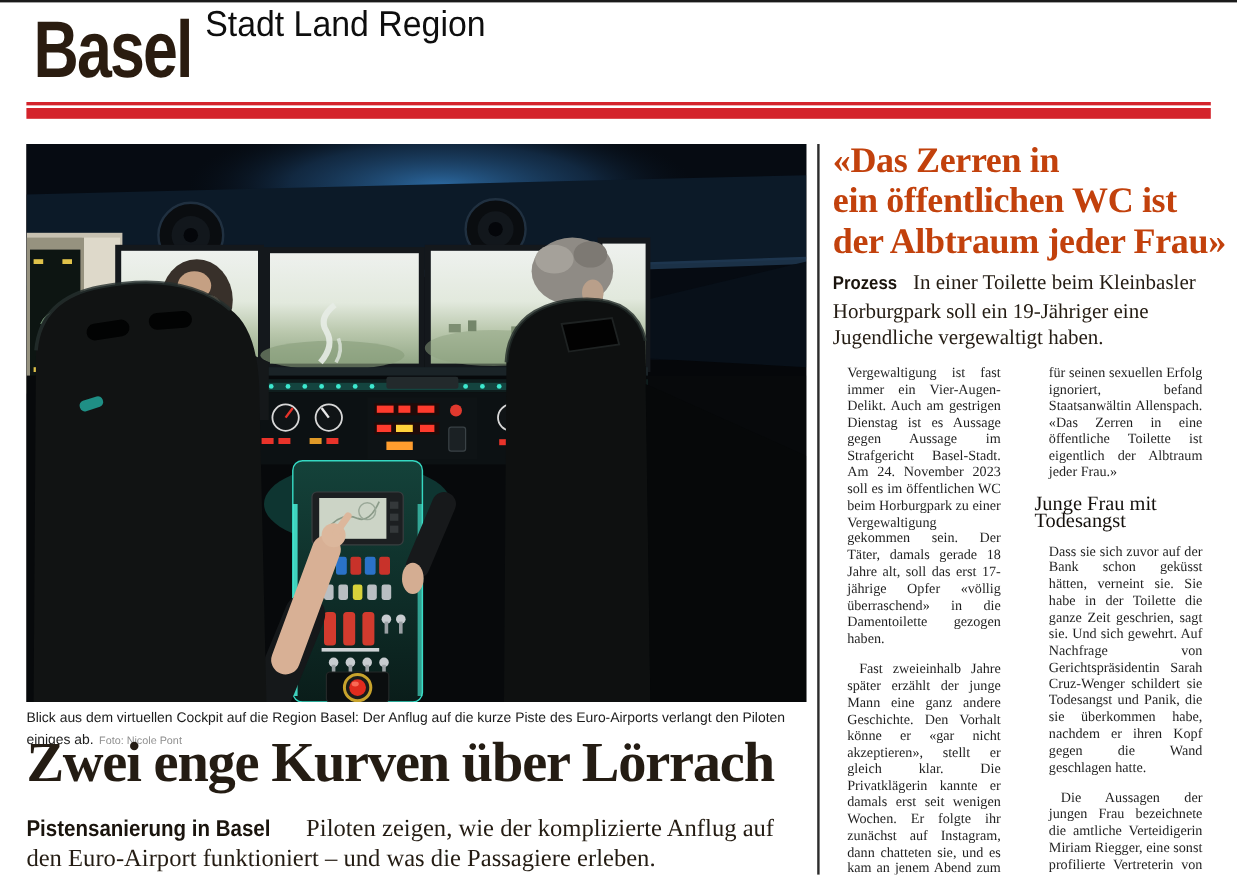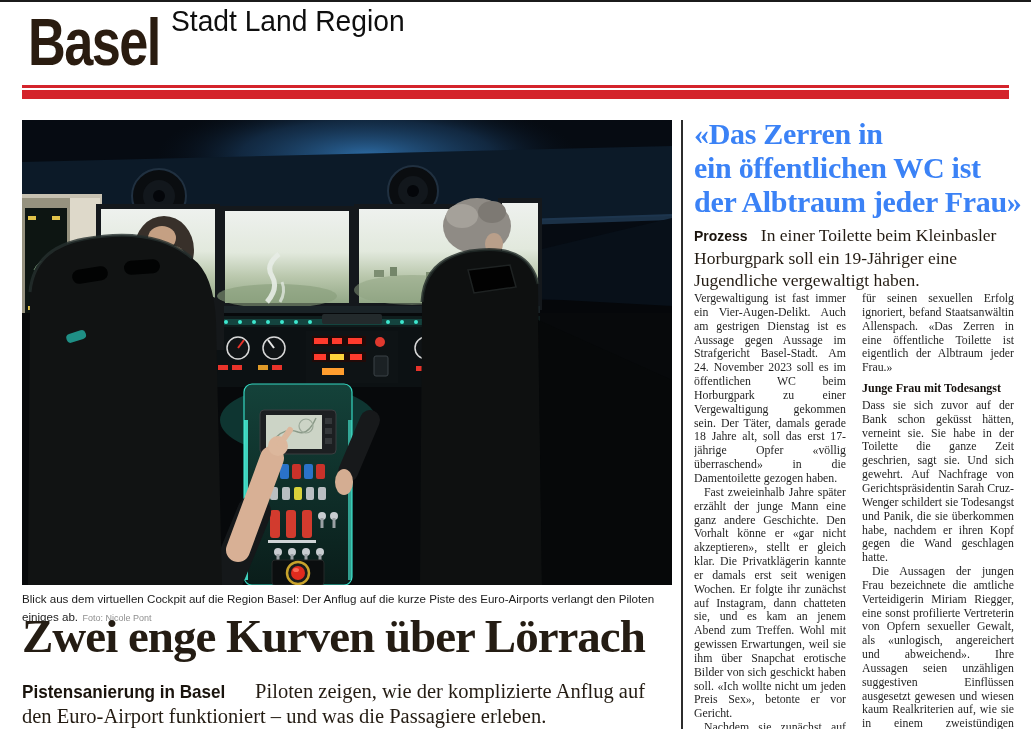--- a/index.html
+++ b/index.html
@@ -42,29 +42,29 @@
     display:inline-block; transform:scaleX(.9); transform-origin:left bottom;
   }
   .main-lead .kicker { font-size:19px; margin-right:2px; }
 
   
   .vrule { position:absolute; left:681px; top:120px; width:1.5px; height:609px; background:#2c2c2c; }
 
   
   .side-head {
     position:absolute; left:694px; top:117px; width:330px;
-    font-weight:700; font-size:30px; line-height:34px; color:#3b82f6; letter-spacing:-0.3px;
+    font-weight:700; font-size:30px; line-height:34px; color:#c2410c; letter-spacing:-0.3px;
   }
   .side-lead { position:absolute; left:694px; top:224px; width:322px; font-size:17.5px; line-height:22px; color:#241c13; }
   .side-lead .kicker { font-size:15.5px; margin-right:3px; }
   .side-cols { position:absolute; left:694px; top:292px; width:320px; height:437px; overflow:hidden; display:flex; gap:16px; }
   .col { width:152px; font-size:11.8px; line-height:13.85px; text-align:justify; color:#1f1f1f; hyphens:auto; }
-  .col p { margin:0; }
+  .col p { margin:12px; }
   .col p.indent { text-indent:10px; }
-  .subhead { font-weight:700; font-size:12px; margin:7px 0 3px 0; color:#14100c; text-align:left; }
+  .subhead { font-weight:400; font-size:17px; margin:7px 0 3px 0; color:#14100c; text-align:left; }
 </style>
 </head>
 <body>
 
 <div class="top-rule"></div>
 
 <div class="masthead">
   <span class="mast-title">Basel</span>
   <span class="mast-sub">Stadt Land Region</span>
 </div>

